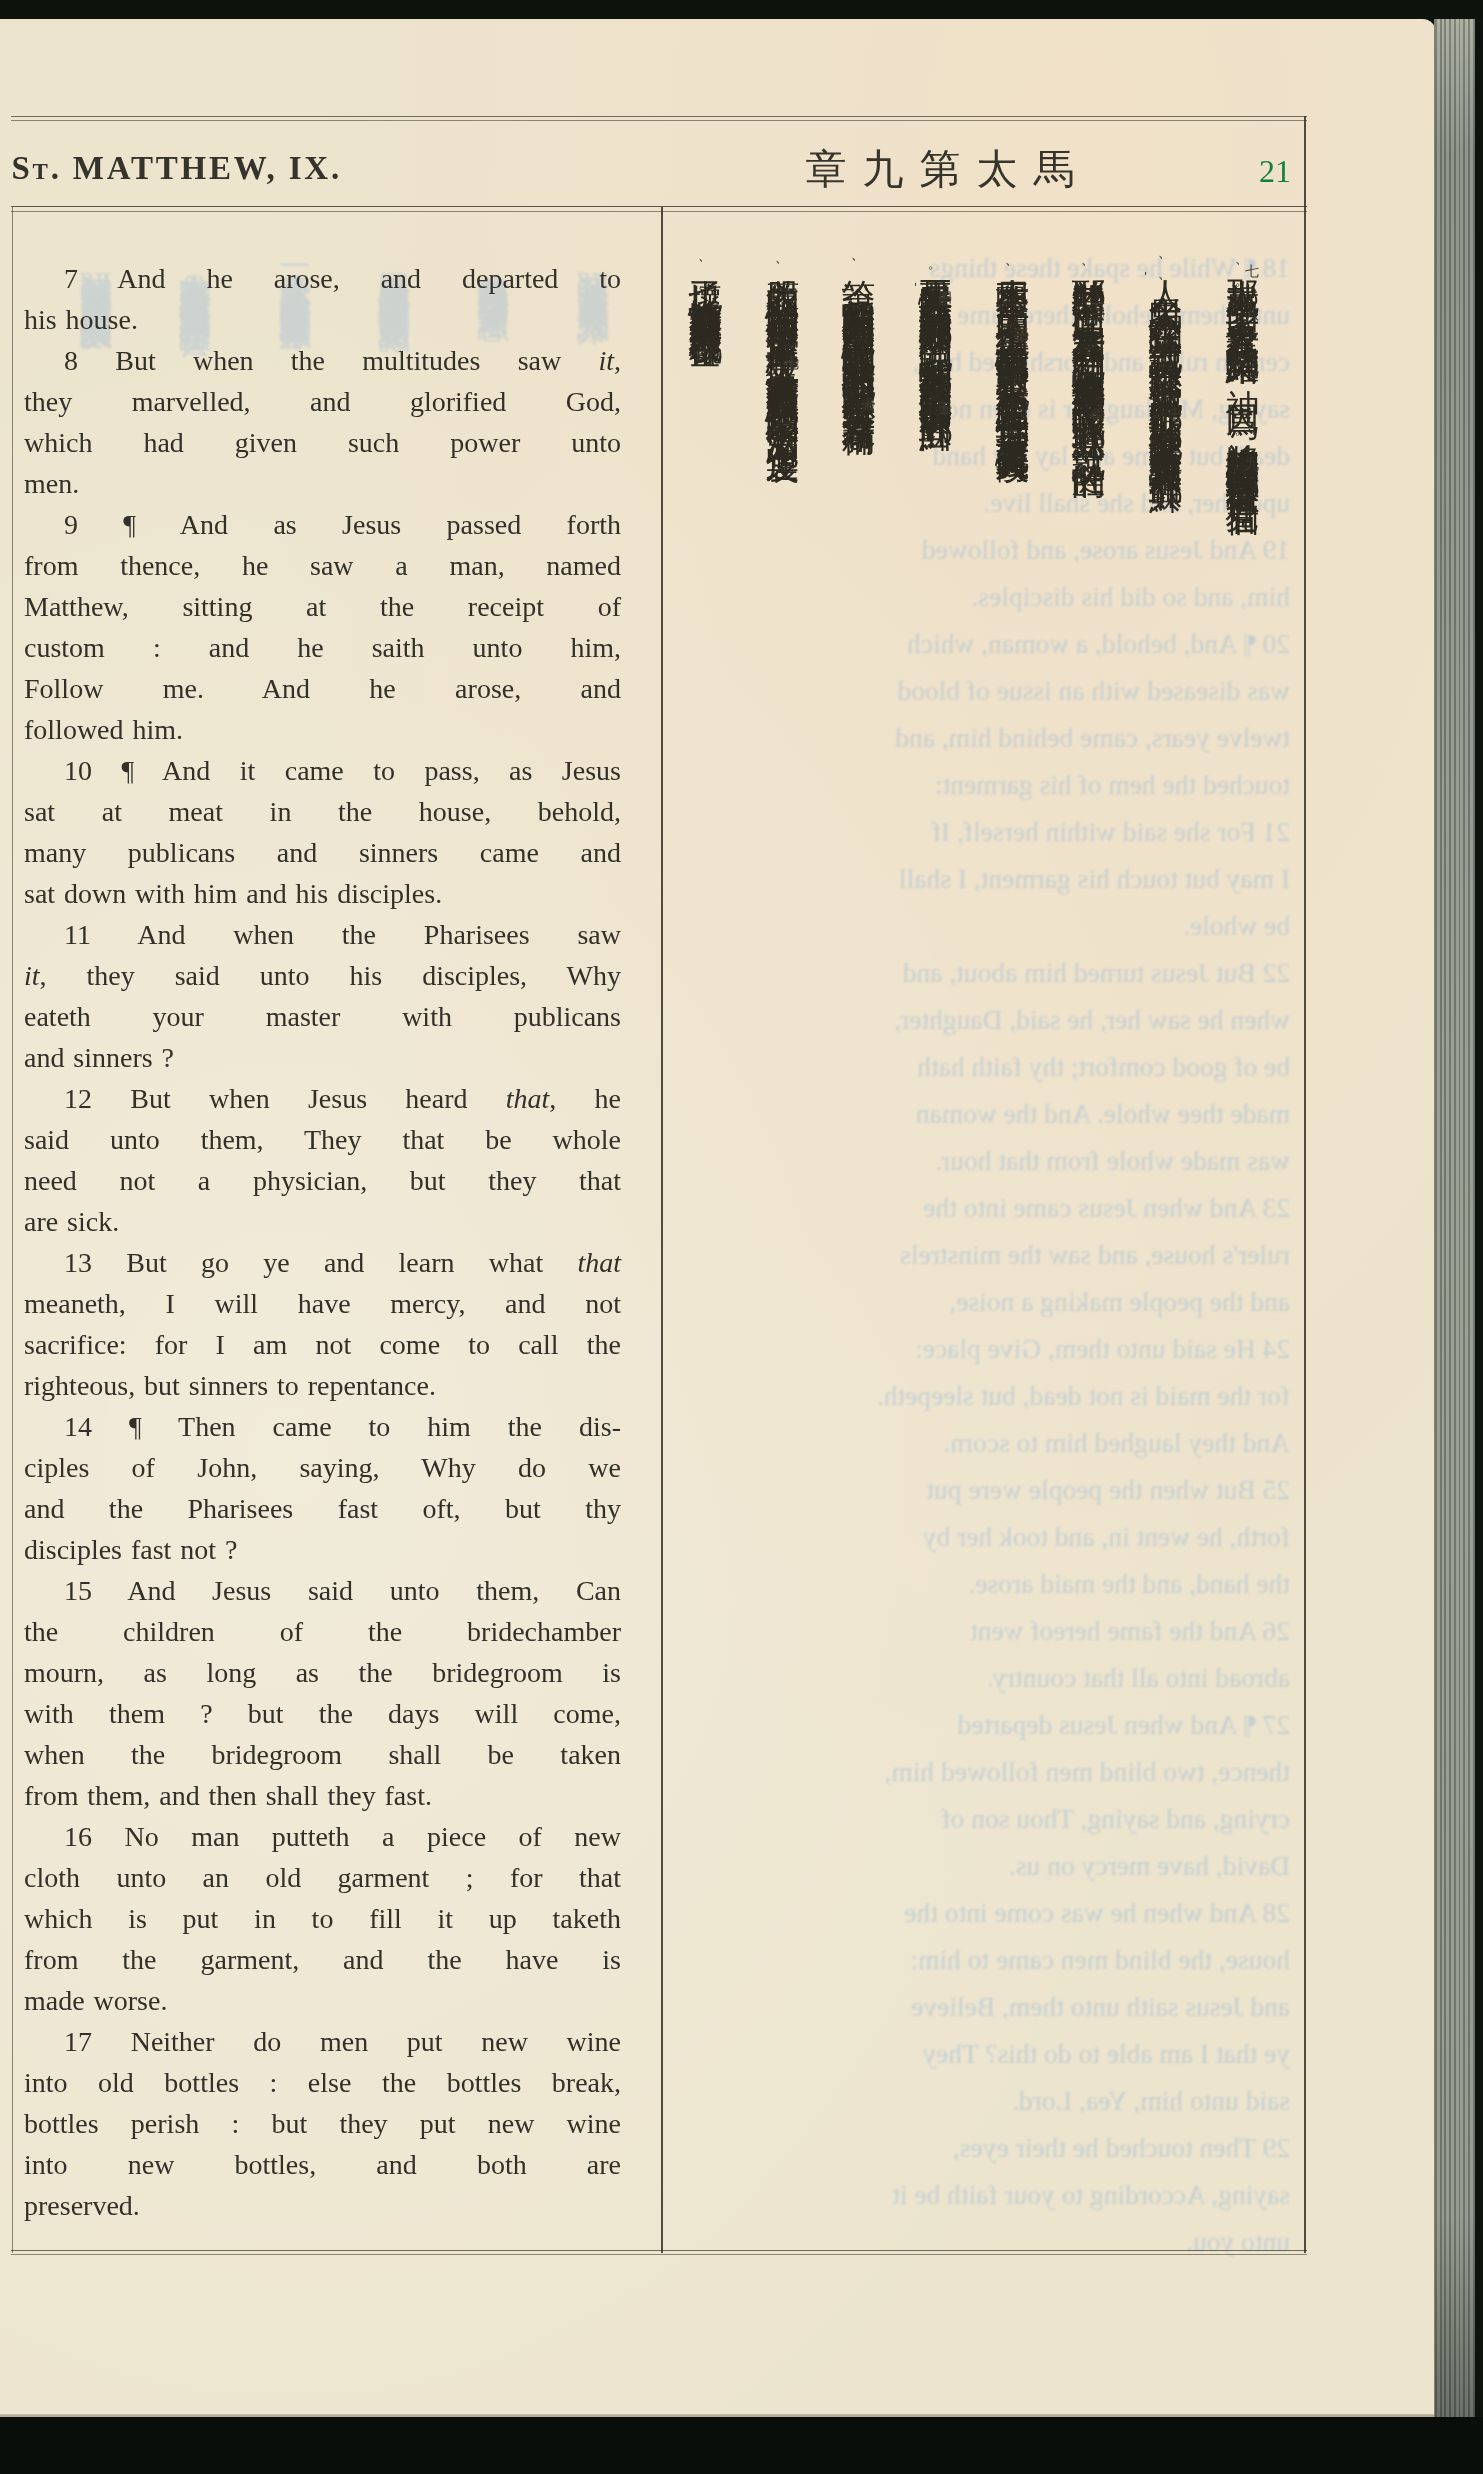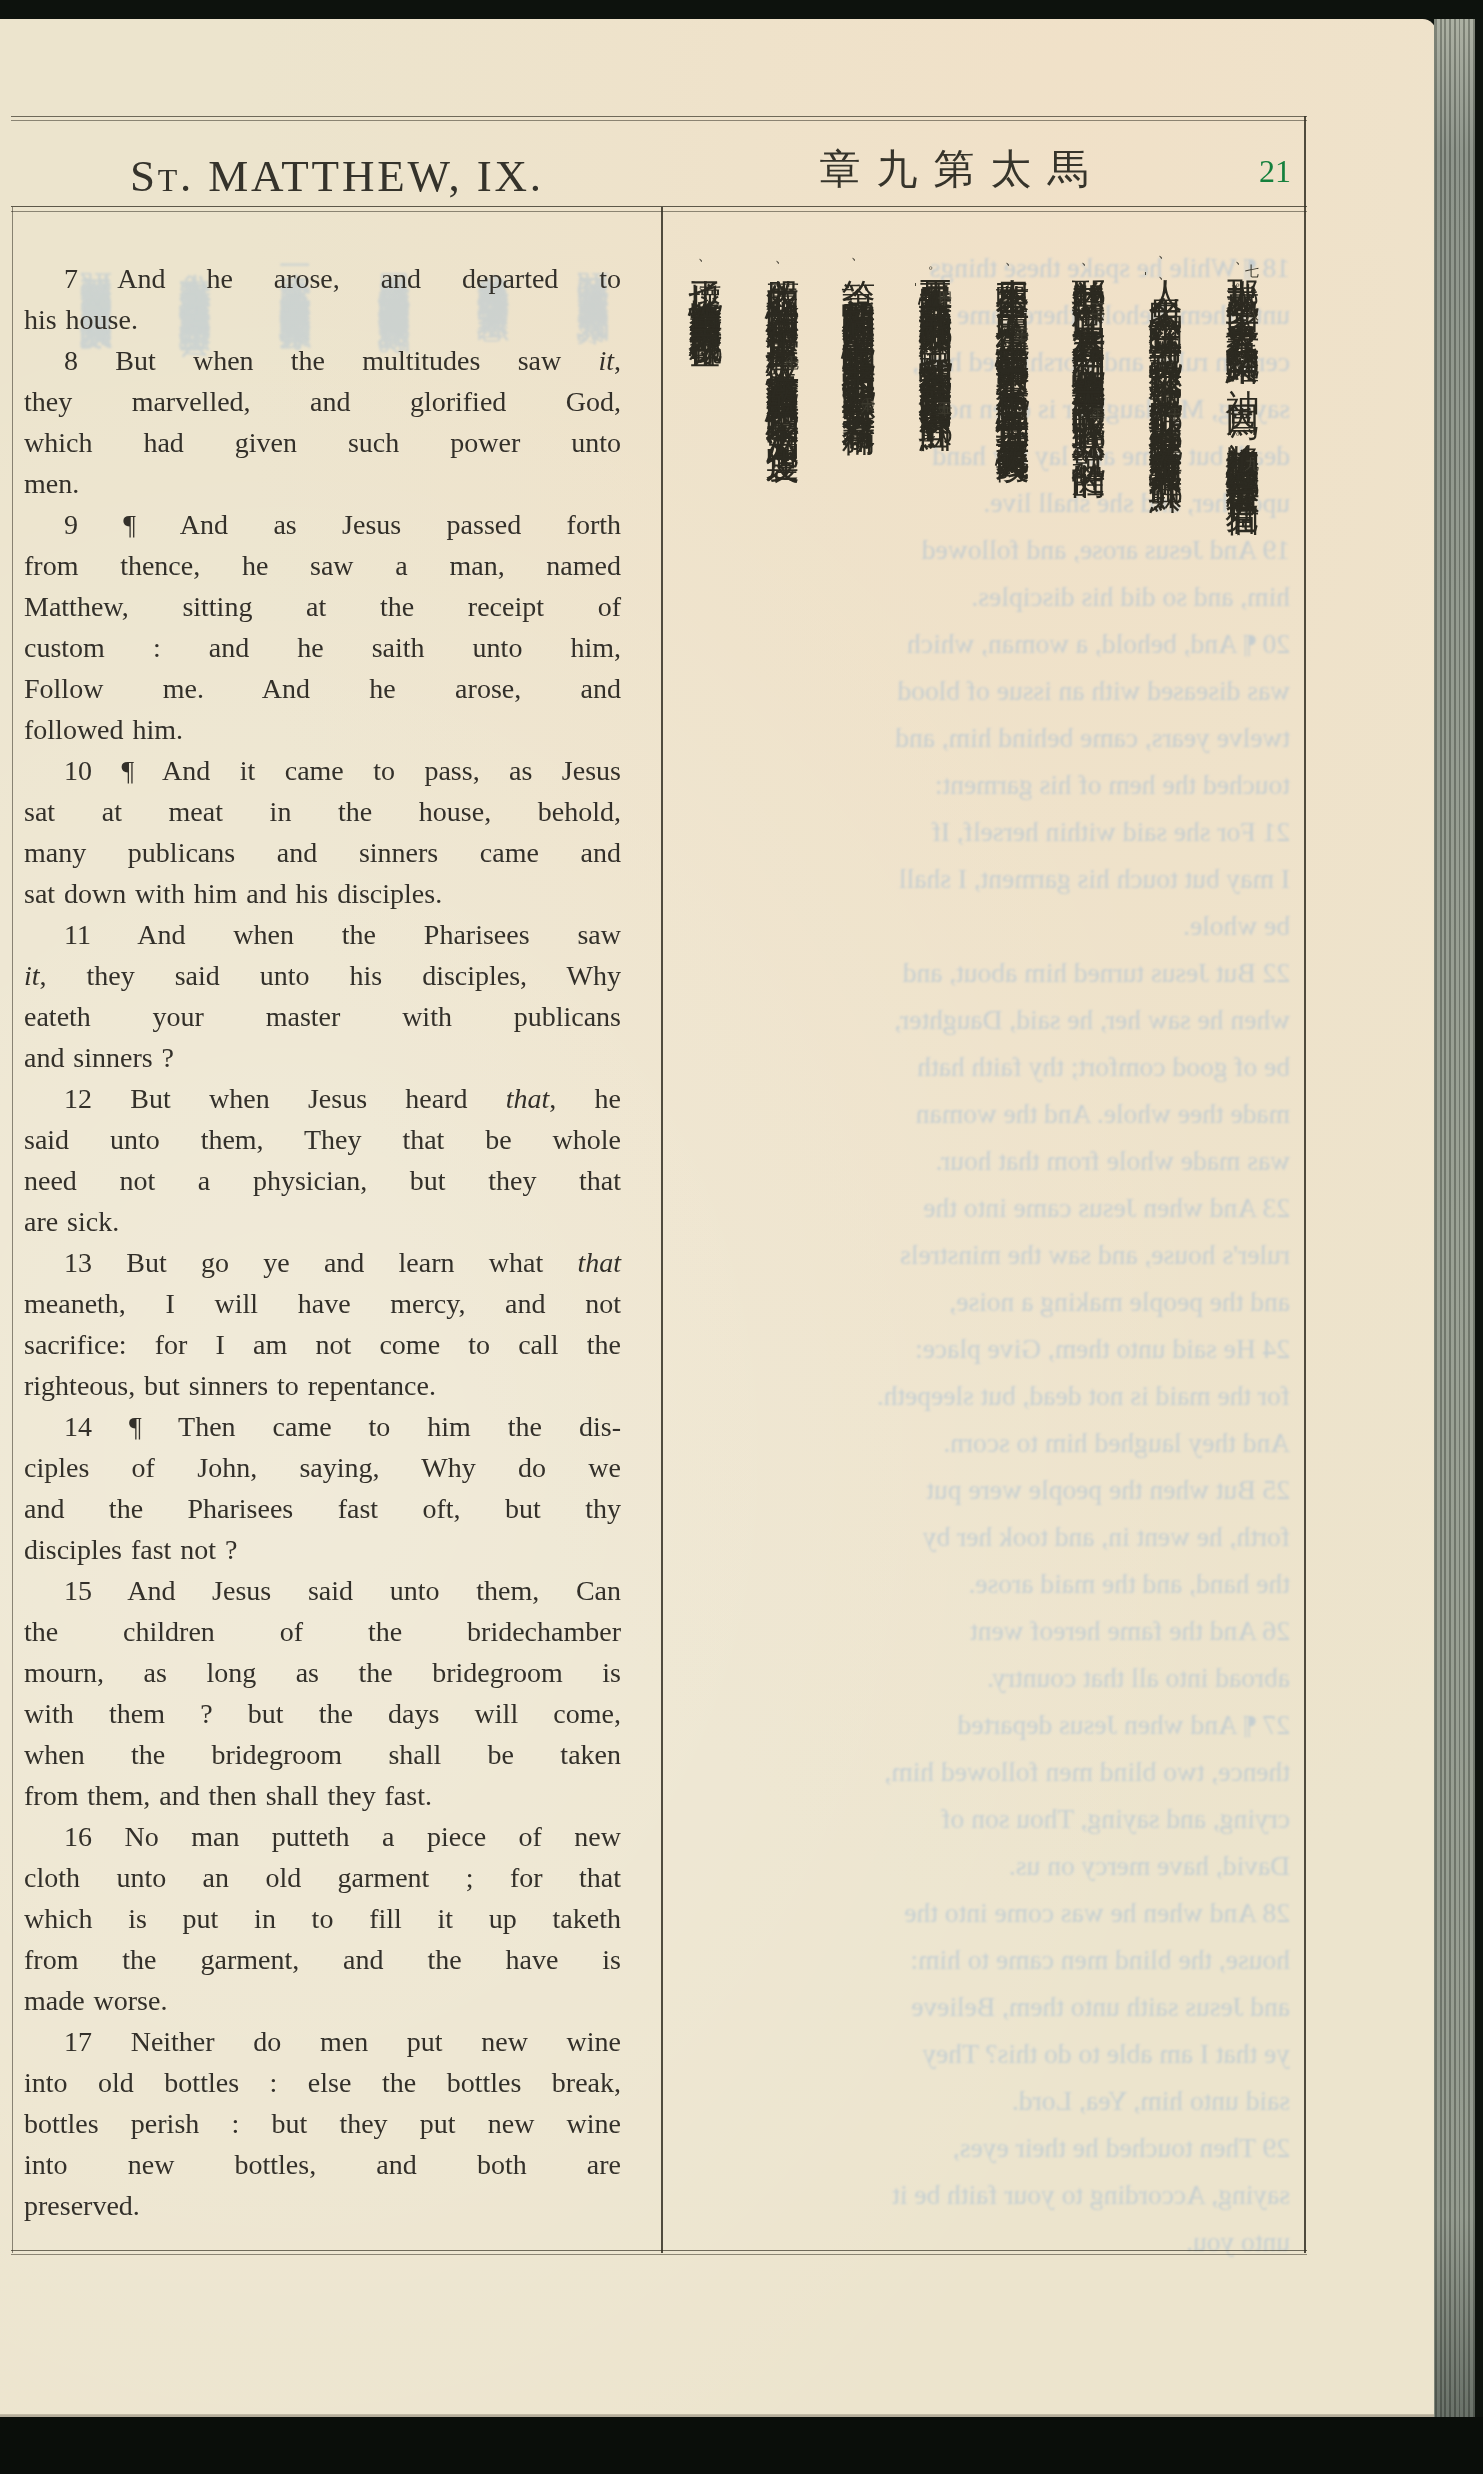--- a/index.html
+++ b/index.html
@@ -21,23 +21,23 @@
       repeating-linear-gradient(90deg, rgba(60,66,58,.35) 0 1.9px, rgba(0,0,0,0) 1.9px 4.7px);
     background-blend-mode:multiply;
     border-left:1.9px solid #7d8477;}
   
   .hrule,.vrule{position:absolute;background:transparent;}
   .hrule{border-top:1.9px solid rgba(58,54,41,.8);border-bottom:1.3px solid rgba(58,54,41,.55);}
   .hrule.thin{border-top:1.5px solid rgba(58,54,41,.7);}
   .vrule{border-left:2.3px solid rgba(52,48,37,.85);}
   .vrule.faint{border-left:1.5px solid rgba(52,48,37,.55);}
   
-  .head-en{position:absolute;left:11.4px;top:150px;width:651px;text-align:center;
-    font-size:45px;letter-spacing:2.8px;color:#35332b;font-variant-caps:small-caps;}
-  .head-zh{position:absolute;left:662px;top:142px;width:568px;text-align:center;
+  .head-en{position:absolute;left:11.4px;top:150px;width:651px;
+    font-size:33px;letter-spacing:2.8px;color:#35332b;font-variant-caps:small-caps;font-weight:bold;}
+  .head-zh{position:absolute;left:648px;top:142px;width:568px;text-align:center;
     font-size:41px;letter-spacing:16px;padding-left:16px;color:#36342b;font-family:serif;}
   .pageno{position:absolute;left:1215px;top:153px;width:76px;text-align:right;
     font-size:32px;color:#15803d;}
   
   .en-lines{position:absolute;left:24px;top:258px;width:597px;color:#33302a;
     font-size:28px;}
   .eline{height:41px;line-height:41px;text-align:justify;text-align-last:justify;
     word-spacing:1.9px;white-space:nowrap;}
   .eline.ind{padding-left:40px;}
   .eline.end{text-align-last:left;}

